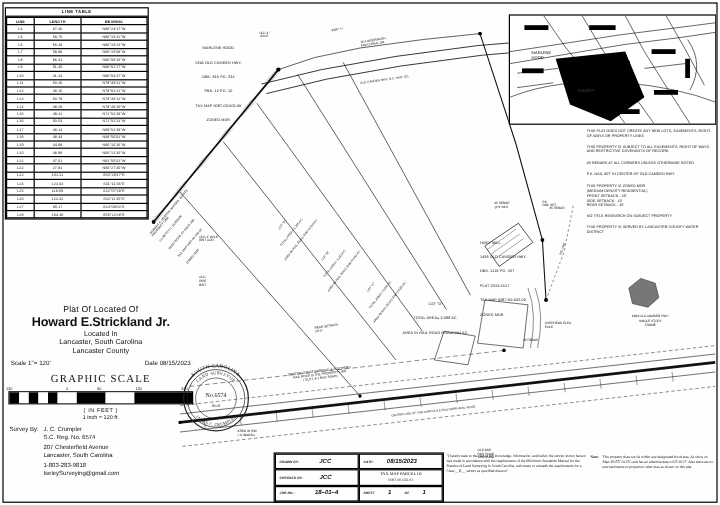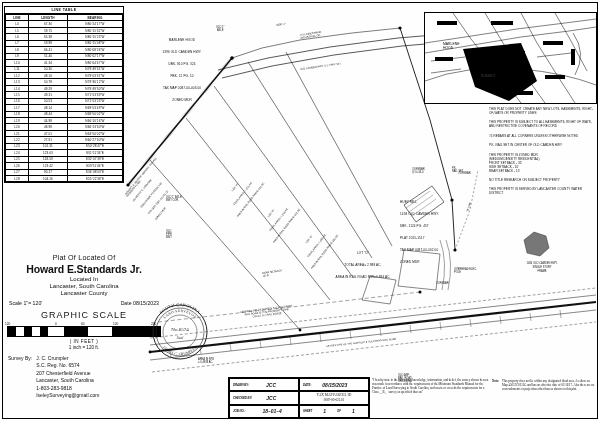--- a/index.html
+++ b/index.html
@@ -15,21 +15,21 @@
       padding:1px 0;font-weight:bold;}
   #line-table th,#line-table td{border:.5px solid #000;text-align:center;padding:0;height:5.45px;
       font-size:3.05px;letter-spacing:.1px;}
   #line-table th{font-weight:bold;font-size:3.1px;}
   
   #title-block{left:3px;top:253px;width:162px;}
   #title-block .t1{font-size:7.2px;text-align:center;letter-spacing:.2px;}
   #title-block .t2{font-size:10.5px;text-align:center;font-weight:bold;letter-spacing:-.1px;margin-top:1px;}
   #title-block .t3{font-size:6px;text-align:center;margin-top:1px;}
   #title-block .row{display:flex;justify-content:space-between;font-size:5.2px;margin-top:4px;padding:0 6px;}
-  #gs-title{font-size:9px;text-align:center;font-family:Liberation Sans, sans-serif;
+  #gs-title{font-size:9px;text-align:center;font-family:Liberation Serif, serif;
       letter-spacing:1px;margin-top:4px;}
   #scale-nums{display:flex;font-size:3.2px;margin-top:2px;padding:0 4px;position:relative;height:4px;}
   #scale-nums span{position:absolute;}
   #scale-bar{margin:0 4px;height:9px;border:.7px solid #000;display:flex;}
   #scale-bar div{height:100%;}
   .infeet{font-size:4.6px;text-align:center;margin-top:1.5px;letter-spacing:.5px;}
   .inch{font-size:4.6px;text-align:center;margin-top:1px;}
   #surveyor{margin-top:5px;font-size:5px;display:flex;padding-left:5px;}
   #surveyor .lbl{margin-right:4px;}
   #surveyor .lines div{line-height:1.5;}
@@ -424,21 +424,21 @@
     <div class="nb">
       <div>NO TITLE RESEARCH ON SUBJECT PROPERTY</div>
     </div>
     <div class="nb">
       <div>THIS PROPERTY IS SERVED BY LANCASTER COUNTY WATER DISTRICT</div>
     </div>
   </div>
 
   <div class="abs" id="title-block">
     <div class="t1">Plat Of Located Of</div>
-    <div class="t2">Howard E.Standards Jr.</div>
+    <div class="t2">Howard E.Strickland Jr.</div>
     <div class="t3">Located In</div>
     <div class="t3">Lancaster, South Carolina</div>
     <div class="t3">Lancaster County</div>
     <div class="row">
       <span>Scale  1"= 120'</span>
       <span>Date 08/15/2023</span>
     </div>
     <div id="gs-title">GRAPHIC SCALE</div>
     <div id="scale-nums">
       <span style="left:2px">120</span>

